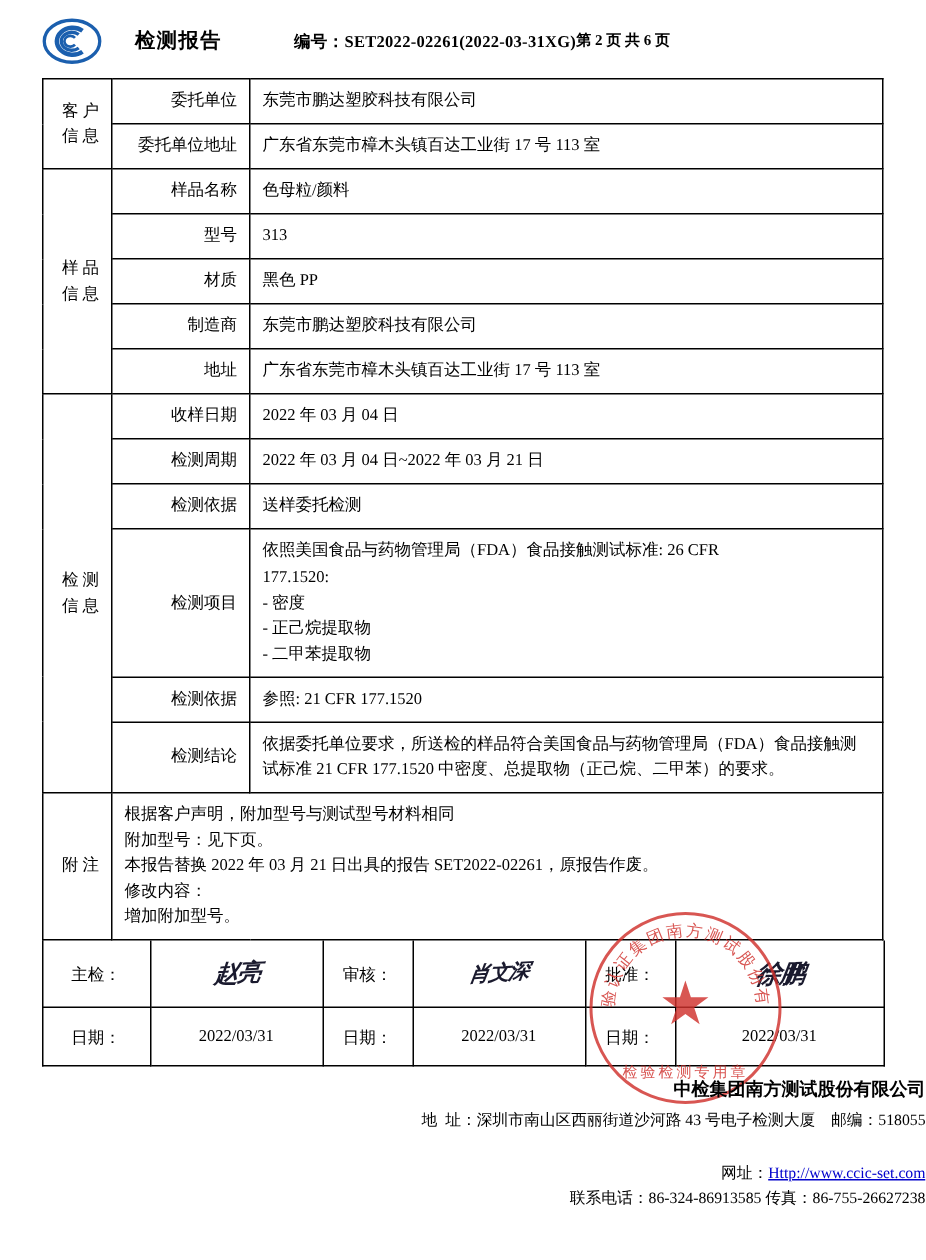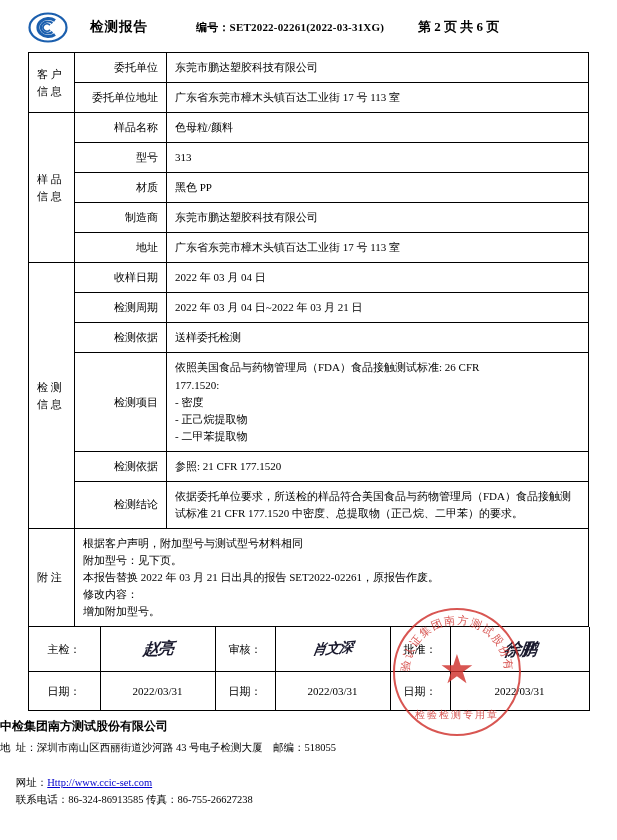--- a/index.html
+++ b/index.html
@@ -46,23 +46,22 @@
     white-space: nowrap;
   }
   .report-no {
     font-size: 11px;
     font-weight: bold;
     margin-left: 48px;
     white-space: nowrap;
     letter-spacing: 0.2px;
   }
   .page-no {
-    font-size: 13px;
-    font-weight: bold;
-    margin-left: 34px;
+    font-size: 10px;
+    font-weight: bold;
     white-space: nowrap;
   }
 
   
   .tbl {
     width: 561px;
     margin: 6px auto 0 auto;
     border-collapse: collapse;
     table-layout: fixed;
   }
@@ -71,21 +70,21 @@
     font-size: 11px;
     padding: 6px 8px;
     vertical-align: middle;
     line-height: 1.55;
   }
   .col-sec  { width: 46px; text-align: center; }
   .col-lbl  { width: 92px; }
   .col-val  { }
 
   .sec-cell {
-    text-align: left;
+    text-align: right;
     font-size: 11.5px;
     line-height: 1.7;
     margin-top: 25px;
   }
   .lbl-cell  { font-size: 11px; text-align: right; }
   .val-cell  { font-size: 11px; }
 
   .multiline { white-space: pre-line; }
 
   .attn-cell {
@@ -180,21 +179,21 @@
     font-size: 11px;
     letter-spacing: 1.5px;
   }
 
   
   .footer {
     position: absolute;
     left: 0;
     right: 0;
     bottom: 14px;
-    text-align: left;
+    text-align: right;
     font-size: 10.5px;
     line-height: 1.65;
   }
   .footer .company {
     font-size: 12px;
     font-weight: bold;
     margin-bottom: 3px;
   }
   .footer a {
     color: #0000cc;

